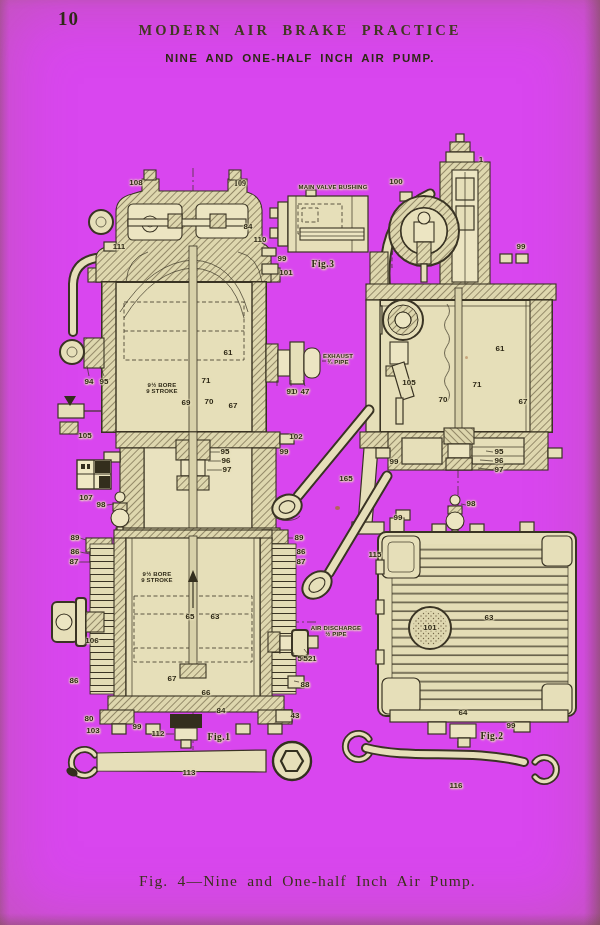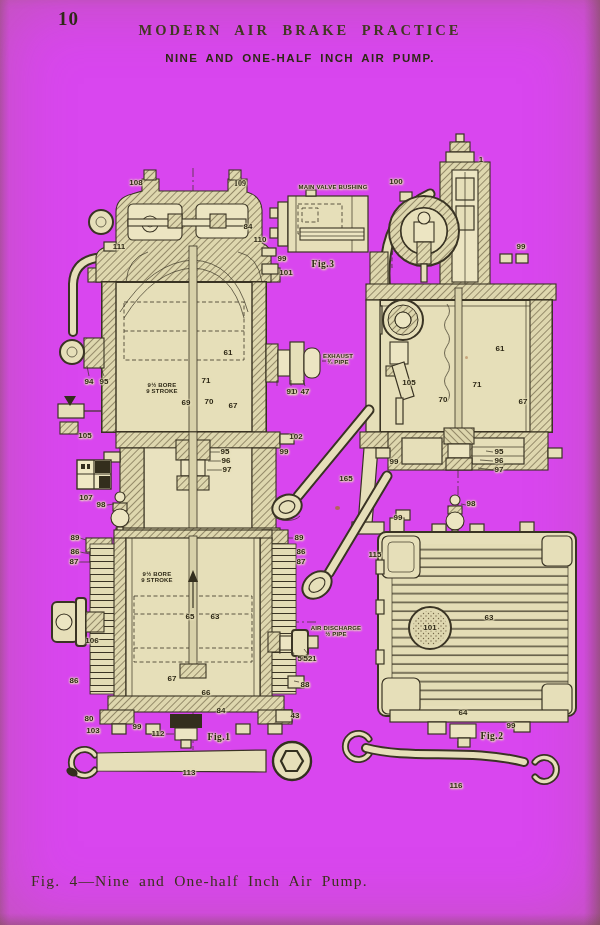--- a/index.html
+++ b/index.html
@@ -8,21 +8,21 @@
     background:#d946ef;
     font-family:"Liberation Serif",serif;color:#322d1c;
     box-shadow:inset 0 0 70px rgba(140,118,66,.35), inset 0 0 10px rgba(120,100,60,.18);
   }
   .edge-r{position:absolute;right:0;top:0;bottom:0;width:16px;background:linear-gradient(to left,rgba(92,76,40,.38),rgba(92,76,40,0));pointer-events:none;}
   .edge-l{position:absolute;left:0;top:0;bottom:0;width:9px;background:linear-gradient(to right,rgba(92,76,40,.20),rgba(92,76,40,0));pointer-events:none;}
   .edge-b{position:absolute;left:0;right:0;bottom:0;height:12px;background:linear-gradient(to top,rgba(92,76,40,.25),rgba(92,76,40,0));pointer-events:none;}
   .page-number{position:absolute;left:58px;top:8px;font-size:19px;font-weight:bold;letter-spacing:1px;color:#2f2a18;}
   .title{position:absolute;left:0;right:0;top:22px;text-align:center;font-size:14.5px;letter-spacing:3px;font-weight:600;color:#413922;word-spacing:6px;}
   .subtitle{position:absolute;left:0;right:0;top:52px;text-align:center;font-size:11.5px;letter-spacing:1.4px;font-weight:bold;color:#2e2916;font-family:"Liberation Sans",sans-serif;word-spacing:3px;}
-  .bottom-caption{position:absolute;left:0;right:16px;top:872px;font-size:15.5px;letter-spacing:1.2px;color:#3a321d;word-spacing:4px;padding-left:31px;}
+  .bottom-caption{position:absolute;left:0;right:16px;top:872px;text-align:center;font-size:15.5px;letter-spacing:1.2px;color:#3a321d;word-spacing:4px;padding-left:31px;}
   .diagram{position:absolute;left:0;top:100px;width:600px;height:760px;}
   .diagram svg{position:absolute;left:0;top:0;}
   #labels-layer{position:absolute;left:0;top:0;width:600px;height:760px;}
   .lbl{
     position:absolute;transform:translate(-50%,-50%);
     font:bold 8px "Liberation Sans",sans-serif;color:#2c2715;
     white-space:pre-line;text-align:center;line-height:1.2;
     text-shadow:0 0 2px #e6dfb9,0 0 2px #e6dfb9,0 0 3px #e6dfb9,1px 1px 2px #e6dfb9;
   }
   .lbl.caption{font:bold 9.5px "Liberation Serif",serif;letter-spacing:.5px;font-style:normal;}

